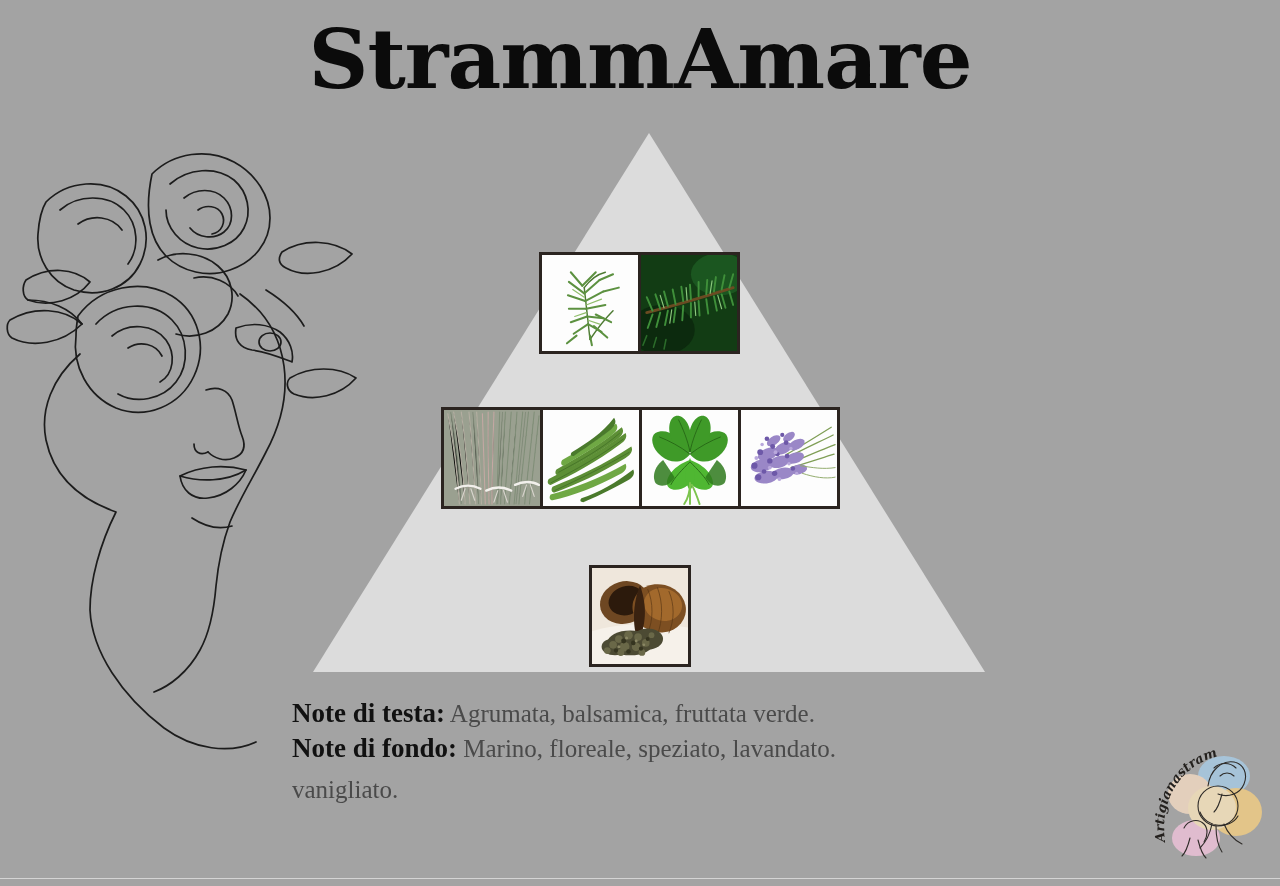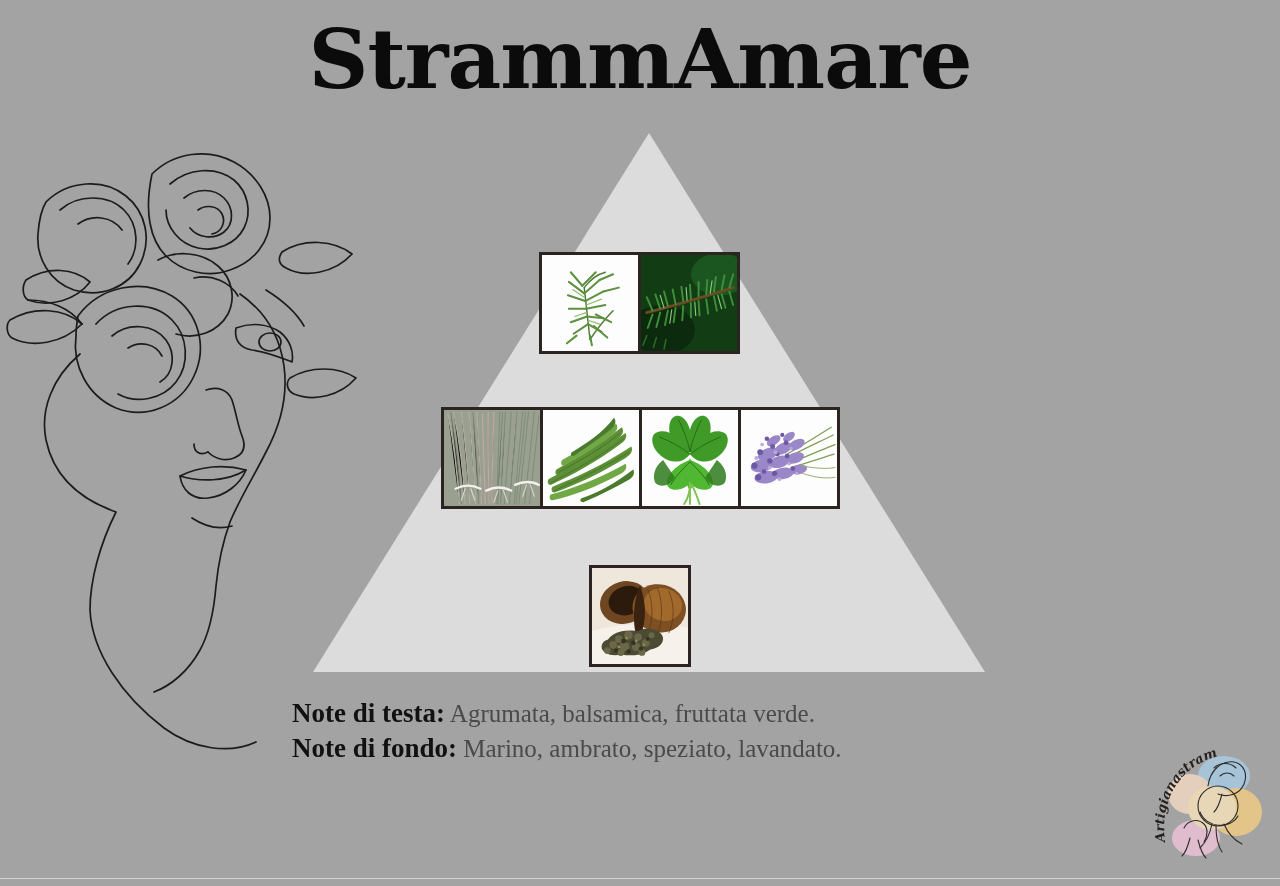--- a/index.html
+++ b/index.html
@@ -473,21 +473,24 @@
     </div>
   </div>
 
   <div class="notes">
     <div class="line">
       <b>Note di testa:</b>
       <span class="val">Agrumata, balsamica, fruttata verde.</span>
     </div>
     <div class="line">
       <b>Note di fondo:</b>
-      <span class="val">Marino, ambrato, speziato, lavandato.</span>
+      <span class="val">Marino, floreale, speziato, lavandato.</span>
+    </div>
+    <div class="line wrapline">
+      <span class="val">vanigliato.</span>
     </div>
   </div>
 
   <div class="logo">
     <svg viewBox="0 0 118 118" xmlns="http://www.w3.org/2000/svg">
       <defs>
         <path id="logoArc" d="M16 96 C8 56 26 20 62 8"></path>
       </defs>
       <g opacity="0.78">
         <ellipse cx="74" cy="26" rx="26" ry="20" fill="#a8cde8"></ellipse>

